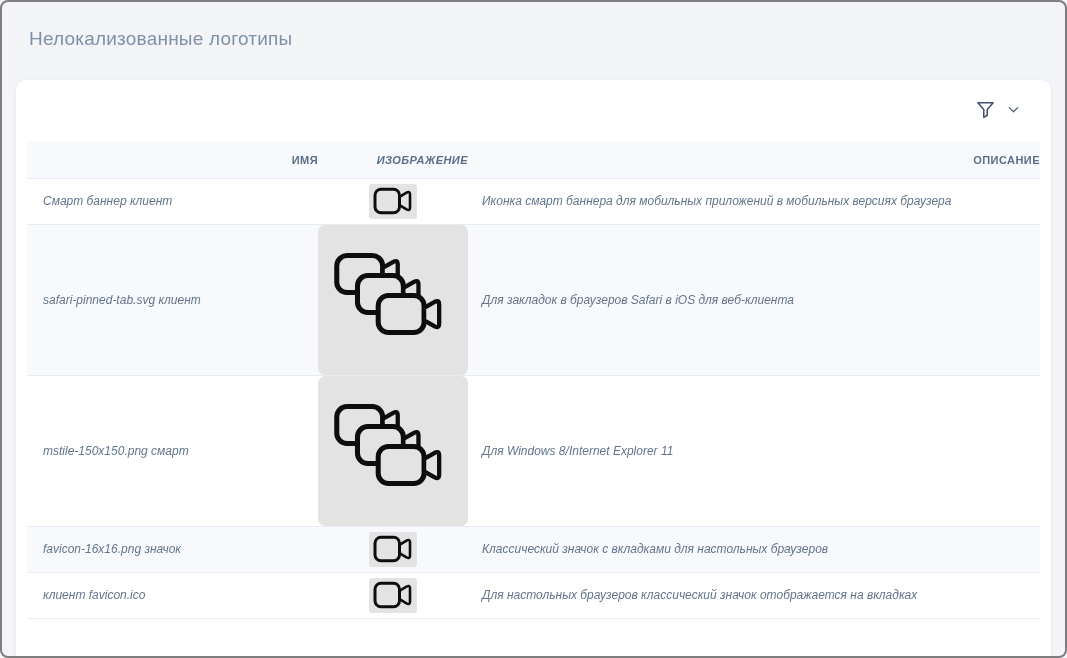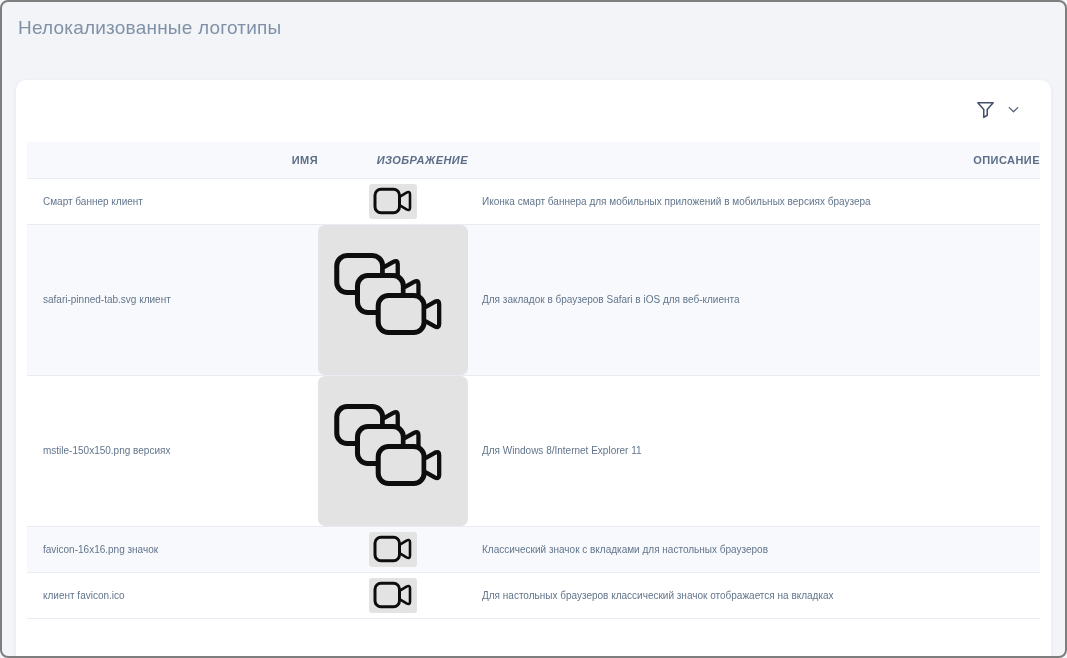--- a/index.html
+++ b/index.html
@@ -8,21 +8,21 @@
     width: 1067px; height: 658px;
     font-family: "Liberation Sans", sans-serif;
     background: var(--page_bg, #f2f4f8);
     border: 2px solid #7e7e7e;
     border-radius: 8px;
     overflow: hidden;
     position: relative;
   }
   .screen { position: relative; width: 100%; height: 100%; }
   .page-title {
-    position: absolute; left: 16px; top: 15px; margin: 0;
+    position: absolute; left: 16px; top: 15px; margin: 11px;
     font-size: 19px; font-weight: 400;
     color: var(--title_text, #8091a7);
     letter-spacing: .2px;
   }
   .card {
     position: absolute; left: 14px; right: 14px; top: 78px; height: 640px;
     background: var(--card_bg, #fff);
     border-radius: 10px;
     box-shadow: 0 1px 4px rgba(40,50,80,.07);
   }
@@ -47,23 +47,24 @@
   th {
     height: 36px;
     font-size: 11px; font-weight: 700; letter-spacing: .45px;
     color: var(--header_text, #5c6e87);
     text-align: right; padding: 0;
   }
   th.c-name { padding-left: 16px; }
   th.c-img  { padding-left: 26px; font-style: italic; }
   th.c-desc { padding-left: 14px; }
   td {
-    font-size: 10px;
+    font-size: 12px;
     color: var(--cell_text, #62758c);
     padding: 0;
+    font-style: italic;
   }
   td.c-name { padding-left: 16px; }
   td.c-desc { padding-left: 14px; margin-top: 40px; }
   td.c-img  { text-align: center; }
   tbody td { border-top: 1px solid var(--divider, #e9ebf2); }
   tbody tr:last-child td { border-bottom: 1px solid var(--divider, #e9ebf2); }
   tr.row-sm td { height: 46px; }
   tr.row-lg td { height: 151px; }
   .thumb-sm {
     display: inline-flex; align-items: center; justify-content: center;
@@ -140,21 +141,21 @@
       <g transform="translate(40,47)">
         <rect x="0" y="0" width="31" height="25" rx="7" fill="#e3e3e3" stroke="#0d0d0d" stroke-width="3.4"></rect>
         <path d="M31 8.3 L38.2 4.2 Q41.2 2.7 41.2 5.7 V19.3 Q41.2 22.3 38.2 20.8 L31 16.7 Z" fill="#e3e3e3" stroke="#0d0d0d" stroke-width="2.9" stroke-linejoin="round"></path>
       </g>
     </svg>
   </button>
             </td>
     <td class="c-desc">Для закладок в браузеров Safari в iOS для веб-клиента</td>
   </tr>
           <tr class="row-lg">
-    <td class="c-name">mstile-150x150.png версиях</td>
+    <td class="c-name">mstile-150x150.png смарт</td>
     <td class="c-img">
               <button class="thumb-lg">
     <svg width="148" height="148" viewBox="0 0 100 100" fill="none">
       <g transform="translate(12,20)">
         <rect x="0" y="0" width="31" height="25" rx="7" fill="#e3e3e3" stroke="#0d0d0d" stroke-width="3.4"></rect>
         <path d="M31 8.3 L38.2 4.2 Q41.2 2.7 41.2 5.7 V19.3 Q41.2 22.3 38.2 20.8 L31 16.7 Z" fill="#e3e3e3" stroke="#0d0d0d" stroke-width="2.9" stroke-linejoin="round"></path>
       </g>
       <g transform="translate(26,33.5)">
         <rect x="0" y="0" width="31" height="25" rx="7" fill="#e3e3e3" stroke="#0d0d0d" stroke-width="3.4"></rect>
         <path d="M31 8.3 L38.2 4.2 Q41.2 2.7 41.2 5.7 V19.3 Q41.2 22.3 38.2 20.8 L31 16.7 Z" fill="#e3e3e3" stroke="#0d0d0d" stroke-width="2.9" stroke-linejoin="round"></path>

